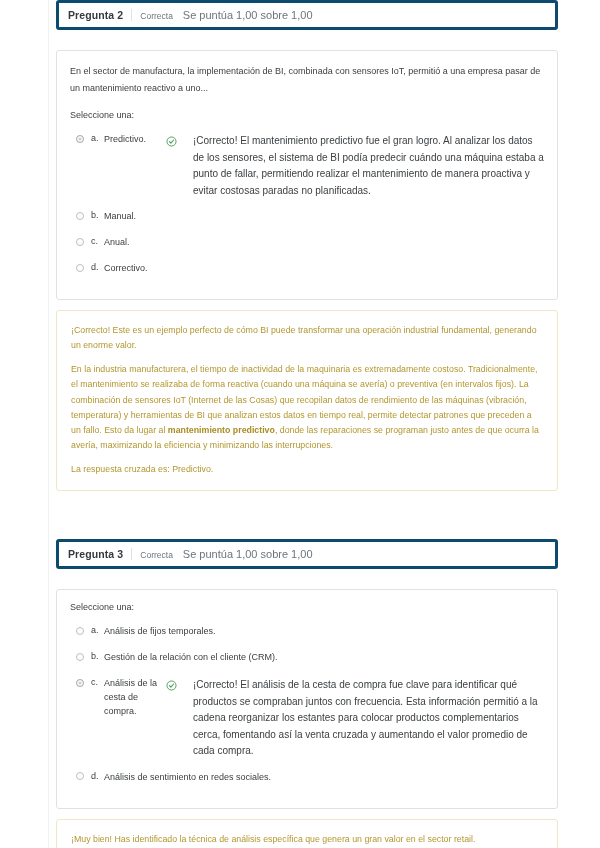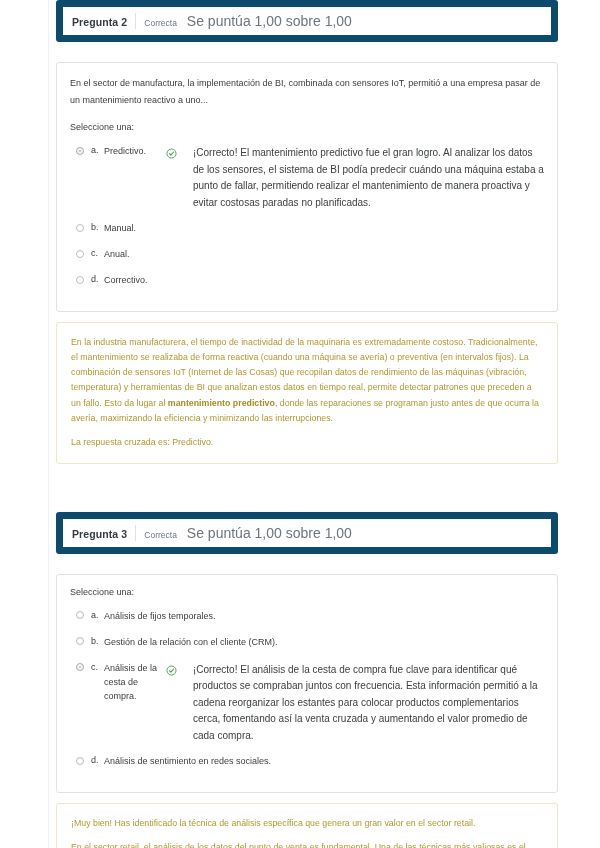--- a/index.html
+++ b/index.html
@@ -33,21 +33,21 @@
     top: 0;
     width: 502px;
   }
 
   
   .question {
     margin-bottom: 26px;
   }
 
   .q-info {
-    border: 7px solid #0c4a6e;
+    border: 3px solid #0c4a6e;
     border-radius: 3px;
     background: #ffffff;
     padding: 6px 9px;
     display: flex;
     align-items: baseline;
     gap: 0;
     margin-bottom: 9px;
   }
   .q-number {
     font-weight: bold;
@@ -61,21 +61,21 @@
     align-self: stretch;
     background: #dee2e6;
   }
   .q-state {
     font-size: 8.5px;
     color: #6c757d;
     padding-left: 8px;
     padding-right: 10px;
   }
   .q-grade {
-    font-size: 14px;
+    font-size: 11px;
     color: #6c757d;
     text-align: right;
   }
 
   
   .q-content {
     border: 1px solid #dee2e6;
     border-radius: 3px;
     background: #ffffff;
     padding: 12px 13px 14px 13px;
@@ -227,20 +227,21 @@
         <li class="answer compact">
           <span class="radio"></span>
           <span class="ans-letter">d.</span>
           <span class="ans-label wide">Correctivo.</span>
         </li>
 
       </ul>
     </div>
 
     <div class="q-feedback">
+      <p>¡Correcto! Este es un ejemplo perfecto de cómo BI puede transformar una operación industrial fundamental, generando un enorme valor.</p>
       <p><span>En la industria manufacturera, el tiempo de inactividad de la maquinaria es extremadamente costoso. Tradicionalmente, el mantenimiento se realizaba de forma reactiva (cuando una máquina se avería) o preventiva (en intervalos fijos). La combinación de sensores IoT (Internet de las Cosas) que recopilan datos de rendimiento de las máquinas (vibración, temperatura) y herramientas de BI que analizan estos datos en tiempo real, permite detectar patrones que preceden a un fallo. Esto da lugar al </span><strong>mantenimiento predictivo</strong><span>, donde las reparaciones se programan justo antes de que ocurra la avería, maximizando la eficiencia y minimizando las interrupciones.</span></p>
       <p>La respuesta cruzada es: Predictivo.</p>
     </div>
   </div>
 
   <div class="spacer-q3"></div>
 
   <div class="question">
 
     <div class="q-info">

